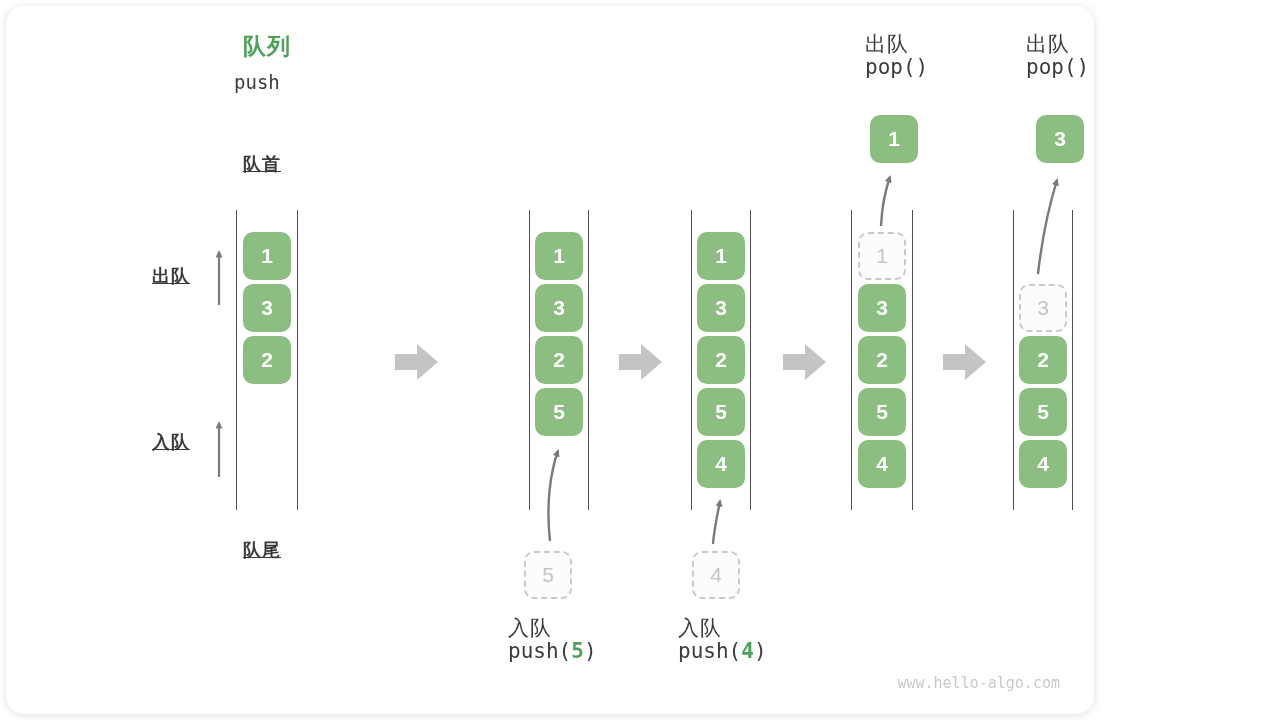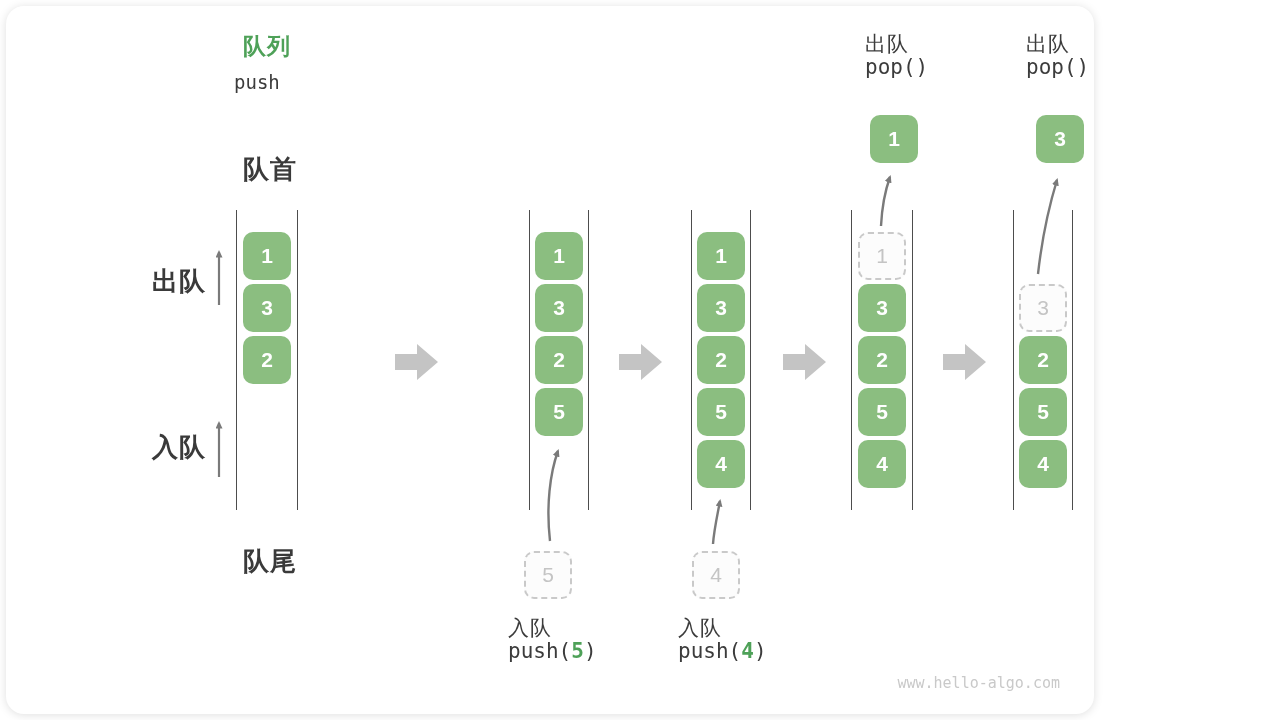--- a/index.html
+++ b/index.html
@@ -1,24 +1,24 @@
 <!DOCTYPE html>
 <html><head>
 <meta charset="utf-8">
 <style>
   html,body{margin:0;padding:0;width:1280px;height:720px;background:#ffffff;overflow:hidden;}
   #canvas{position:absolute;inset:0;width:1100px;height:720px;font-family:"Liberation Sans","DejaVu Sans",sans-serif;color:#3c3c3c;}
   #card{position:absolute;left:6px;top:6px;right:6px;bottom:6px;background:#ffffff;border-radius:18px;box-shadow:0 1px 10px rgba(0,0,0,0.13);}
   .abs{position:absolute;}
-  .zh-bold{font-weight:bold;font-size:26px;color:#3a3a3a;letter-spacing:1px;}
+  .zh-bold{font-weight:bold;font-size:18px;color:#3a3a3a;letter-spacing:1px;text-decoration:underline;}
   .mono{font-family:"DejaVu Sans Mono","Liberation Mono",monospace;}
   #title-zh{left:243px;top:31px;font-size:23px;font-weight:bold;color:#4ea158;letter-spacing:1px;}
   #title-en{left:234px;top:71px;font-size:19px;color:#3c3c3c;}
   #label-front{left:243px;top:152px;}
-  #label-rear{left:243px;top:538px;margin-top:6px;}
+  #label-rear{left:243px;top:538px;}
   #label-dequeue{left:152px;top:264px;}
   #label-enqueue{left:152px;top:430px;}
   .channel{position:absolute;top:210px;height:300px;border-left:1.6px solid #4d4d4d;border-right:1.6px solid #4d4d4d;box-sizing:border-box;}
   .qbox{position:absolute;width:48px;height:48px;border-radius:10px;background:#8bbe80;color:#ffffff;font-size:21px;font-weight:bold;display:flex;align-items:center;justify-content:center;box-sizing:border-box;}
   .qbox.ghost{background:#fcfcfc;border:2px dashed #c9c9c9;color:#c4c4c4;font-weight:normal;}
   .op-group{position:absolute;line-height:1;}
   .op-name{font-size:21px;letter-spacing:1px;color:#3c3c3c;}
   .op-code{font-size:21px;color:#3c3c3c;margin-top:3px;}
   .op-arg{color:#4ea158;font-weight:bold;}
   #watermark{right:40px;top:674px;font-size:15px;color:#c9c9c9;}

